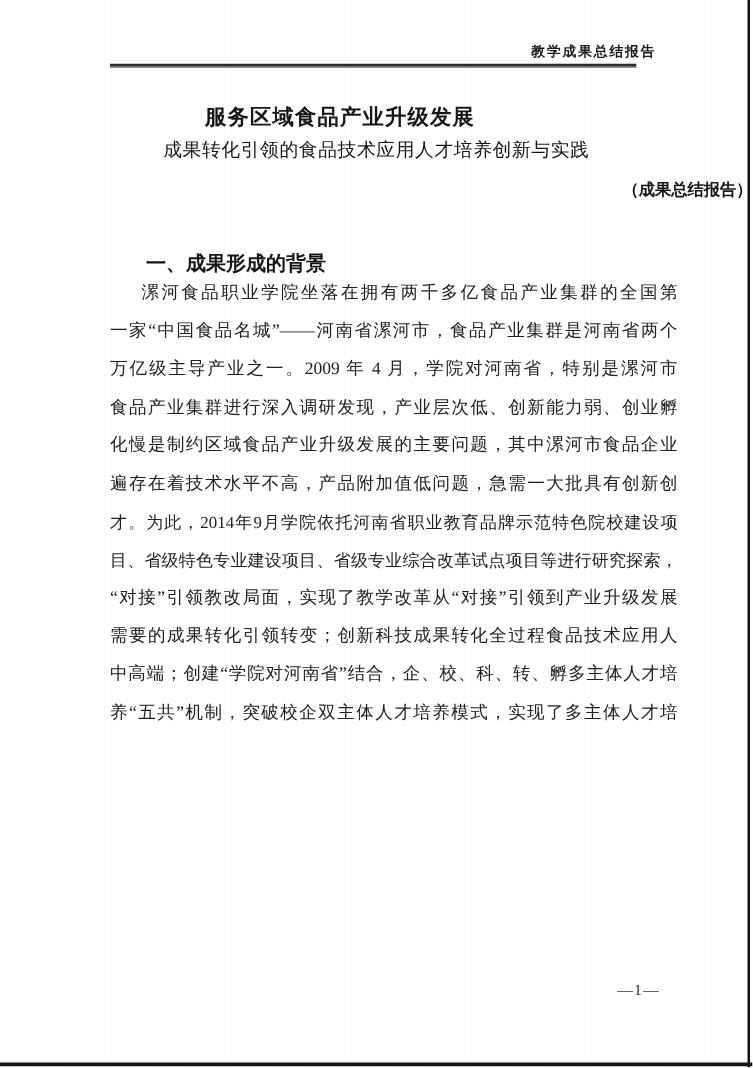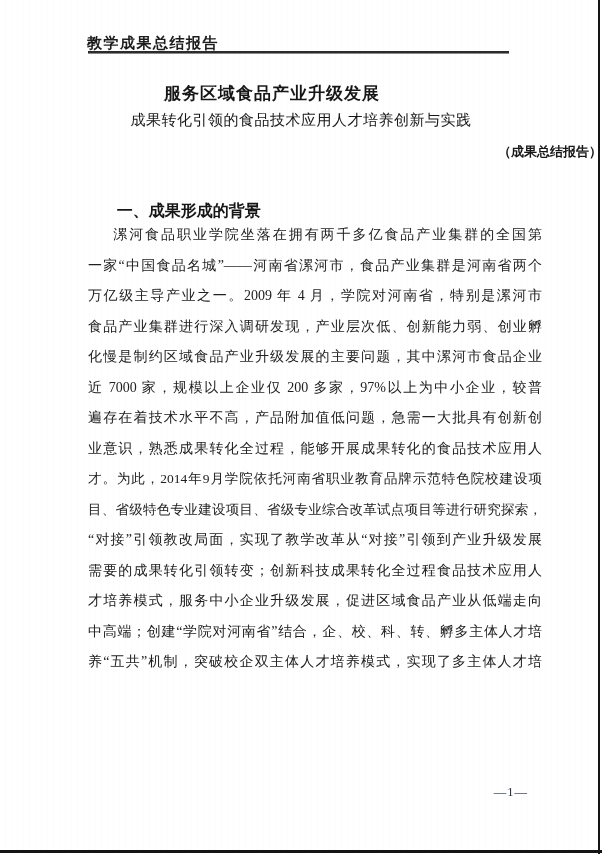--- a/index.html
+++ b/index.html
@@ -11,23 +11,23 @@
   .page {
     position: relative;
     width: 602px; height: 854px;
     overflow: hidden;
     background:
       repeating-linear-gradient(90deg, #ffffff 0 5px, #fcfcfd 5px 6px);
     color: #1f1f1f;
   }
   
   .header-title {
-    position: absolute; left: 87px; top: 34px; width: 421px;
-    text-align: left;
-    font-size: 15px; font-weight: bold; letter-spacing: 1.5px;
+    position: absolute; left: 104px; top: 34px; width: 421px;
+    text-align: right;
+    font-size: 11px; font-weight: bold; letter-spacing: 1.5px;
     color: #1c1c1c;
   }
   .header-rule {
     position: absolute; left: 88px; top: 51px;
     width: 421px; height: 2px;
     background: #2b2b2b;
     border-bottom: 1px solid #8a8a8a;
   }
   
   .doc-title-1 {
@@ -94,28 +94,25 @@
   <div class="doc-subtitle">（成果总结报告）</div>
 
   <div class="section-heading">一、成果形成的背景</div>
 
   <div class="body-text">
     <div class="line first">漯河食品职业学院坐落在拥有两千多亿食品产业集群的全国第</div>
     <div class="line">一家“中国食品名城”——河南省漯河市，食品产业集群是河南省两个</div>
     <div class="line">万亿级主导产业之一。2009 年 4 月，学院对河南省，特别是漯河市</div>
     <div class="line">食品产业集群进行深入调研发现，产业层次低、创新能力弱、创业孵</div>
     <div class="line">化慢是制约区域食品产业升级发展的主要问题，其中漯河市食品企业</div>
-    <div class="line">近 7000 家，规模以上企业仅 200 多家，97%以上为中小企业，较普</div>
     <div class="line">遍存在着技术水平不高，产品附加值低问题，急需一大批具有创新创</div>
-    <div class="line">业意识，熟悉成果转化全过程，能够开展成果转化的食品技术应用人</div>
     <div class="line tight">才。为此，2014年9月学院依托河南省职业教育品牌示范特色院校建设项</div>
     <div class="line tight">目、省级特色专业建设项目、省级专业综合改革试点项目等进行研究探索，</div>
     <div class="line">“对接”引领教改局面，实现了教学改革从“对接”引领到产业升级发展</div>
     <div class="line">需要的成果转化引领转变；创新科技成果转化全过程食品技术应用人</div>
-    <div class="line">才培养模式，服务中小企业升级发展，促进区域食品产业从低端走向</div>
     <div class="line">中高端；创建“学院对河南省”结合，企、校、科、转、孵多主体人才培</div>
     <div class="line">养“五共”机制，突破校企双主体人才培养模式，实现了多主体人才培</div>
   </div>
 
   <div class="page-number">—1—</div>
 
   <div class="scan-edge-right"></div>
   <div class="scan-edge-bottom"></div>
 
 </div>

